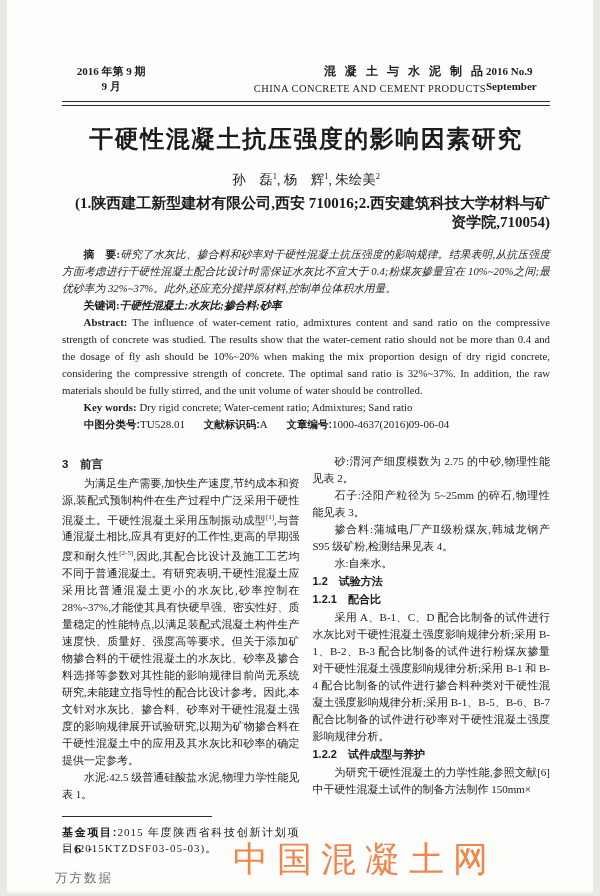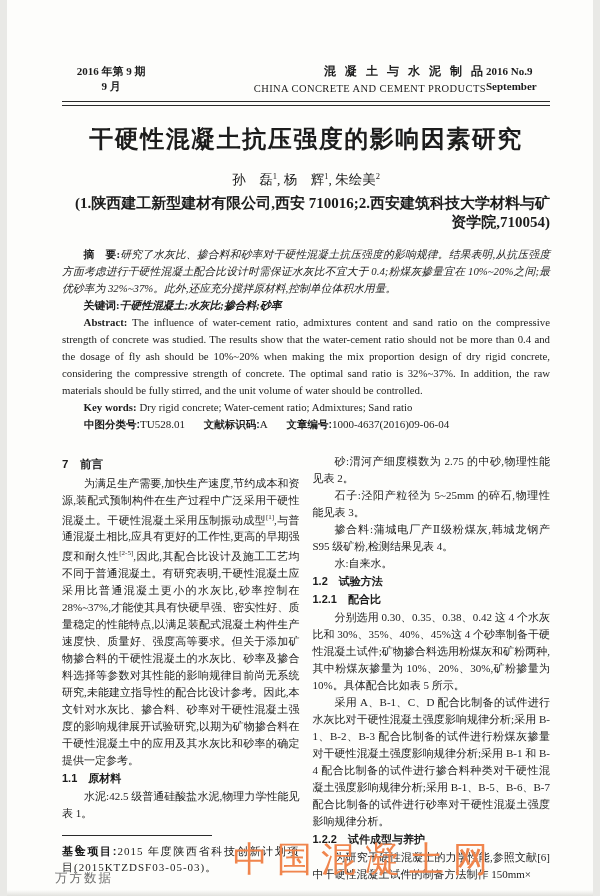--- a/index.html
+++ b/index.html
@@ -102,39 +102,37 @@
       <p class="meta">
         <span class="seg"><b>中图分类号:</b><span>TU528.01</span></span>
         <span class="seg"><b>文献标识码:</b><span>A</span></span>
         <span class="seg"><b>文章编号:</b><span>1000-4637(2016)09-06-04</span></span>
       </p>
     </div>
 
     <div class="columns">
       <div class="col">
         <div>
-            <div class="blk h1">7　前言</div>
+            <div class="blk h1">3　前言</div>
             <div class="blk p">为满足生产需要,加快生产速度,节约成本和资源,装配式预制构件在生产过程中广泛采用干硬性混凝土。干硬性混凝土采用压制振动成型<sup>[1]</sup>,与普通混凝土相比,应具有更好的工作性,更高的早期强度和耐久性<sup>[2-5]</sup>,因此,其配合比设计及施工工艺均不同于普通混凝土。有研究表明,干硬性混凝土应采用比普通混凝土更小的水灰比,砂率控制在28%~37%,才能使其具有快硬早强、密实性好、质量稳定的性能特点,以满足装配式混凝土构件生产速度快、质量好、强度高等要求。但关于添加矿物掺合料的干硬性混凝土的水灰比、砂率及掺合料选择等参数对其性能的影响规律目前尚无系统研究,未能建立指导性的配合比设计参考。因此,本文针对水灰比、掺合料、砂率对干硬性混凝土强度的影响规律展开试验研究,以期为矿物掺合料在干硬性混凝土中的应用及其水灰比和砂率的确定提供一定参考。</div>
-            <div class="blk h2">1.1　原材料</div>
             <div class="blk p">水泥:42.5 级普通硅酸盐水泥,物理力学性能见表 1。</div>
           </div>
         <div class="footnote">
           <div class="rule"></div>
           <div class="fn-text"><b>基金项目:</b><span>2015 年度陕西省科技创新计划项目(2015KTZDSF03-05-03)。</span></div>
         </div>
       </div>
       <div class="col">
         <div>
             <div class="blk p">砂:渭河产细度模数为 2.75 的中砂,物理性能见表 2。</div>
             <div class="blk p">石子:泾阳产粒径为 5~25mm 的碎石,物理性能见表 3。</div>
             <div class="blk p">掺合料:蒲城电厂产Ⅱ级粉煤灰,韩城龙钢产 S95 级矿粉,检测结果见表 4。</div>
             <div class="blk p">水:自来水。</div>
             <div class="blk h2">1.2　试验方法</div>
             <div class="blk h3">1.2.1　配合比</div>
-            <div class="blk p">分别选用 0.30、0.35、0.38、0.42 这 4 个水灰比和 30%、35%、40%、45%这 4 个砂率制备干硬性混凝土试件;矿物掺合料选用粉煤灰和矿粉两种,其中粉煤灰掺量为 10%、20%、30%,矿粉掺量为 10%。具体配合比如表 5 所示。</div>
             <div class="blk p">采用 A、B-1、C、D 配合比制备的试件进行水灰比对干硬性混凝土强度影响规律分析;采用 B-1、B-2、B-3 配合比制备的试件进行粉煤灰掺量对干硬性混凝土强度影响规律分析;采用 B-1 和 B-4 配合比制备的试件进行掺合料种类对干硬性混凝土强度影响规律分析;采用 B-1、B-5、B-6、B-7 配合比制备的试件进行砂率对干硬性混凝土强度影响规律分析。</div>
             <div class="blk h3">1.2.2　试件成型与养护</div>
             <div class="blk p">为研究干硬性混凝土的力学性能,参照文献[6]中干硬性混凝土试件的制备方法制作 150mm×</div>
           </div>
       </div>
     </div>
 
   </div>
 
   <div class="page-number">- 6 -</div>

